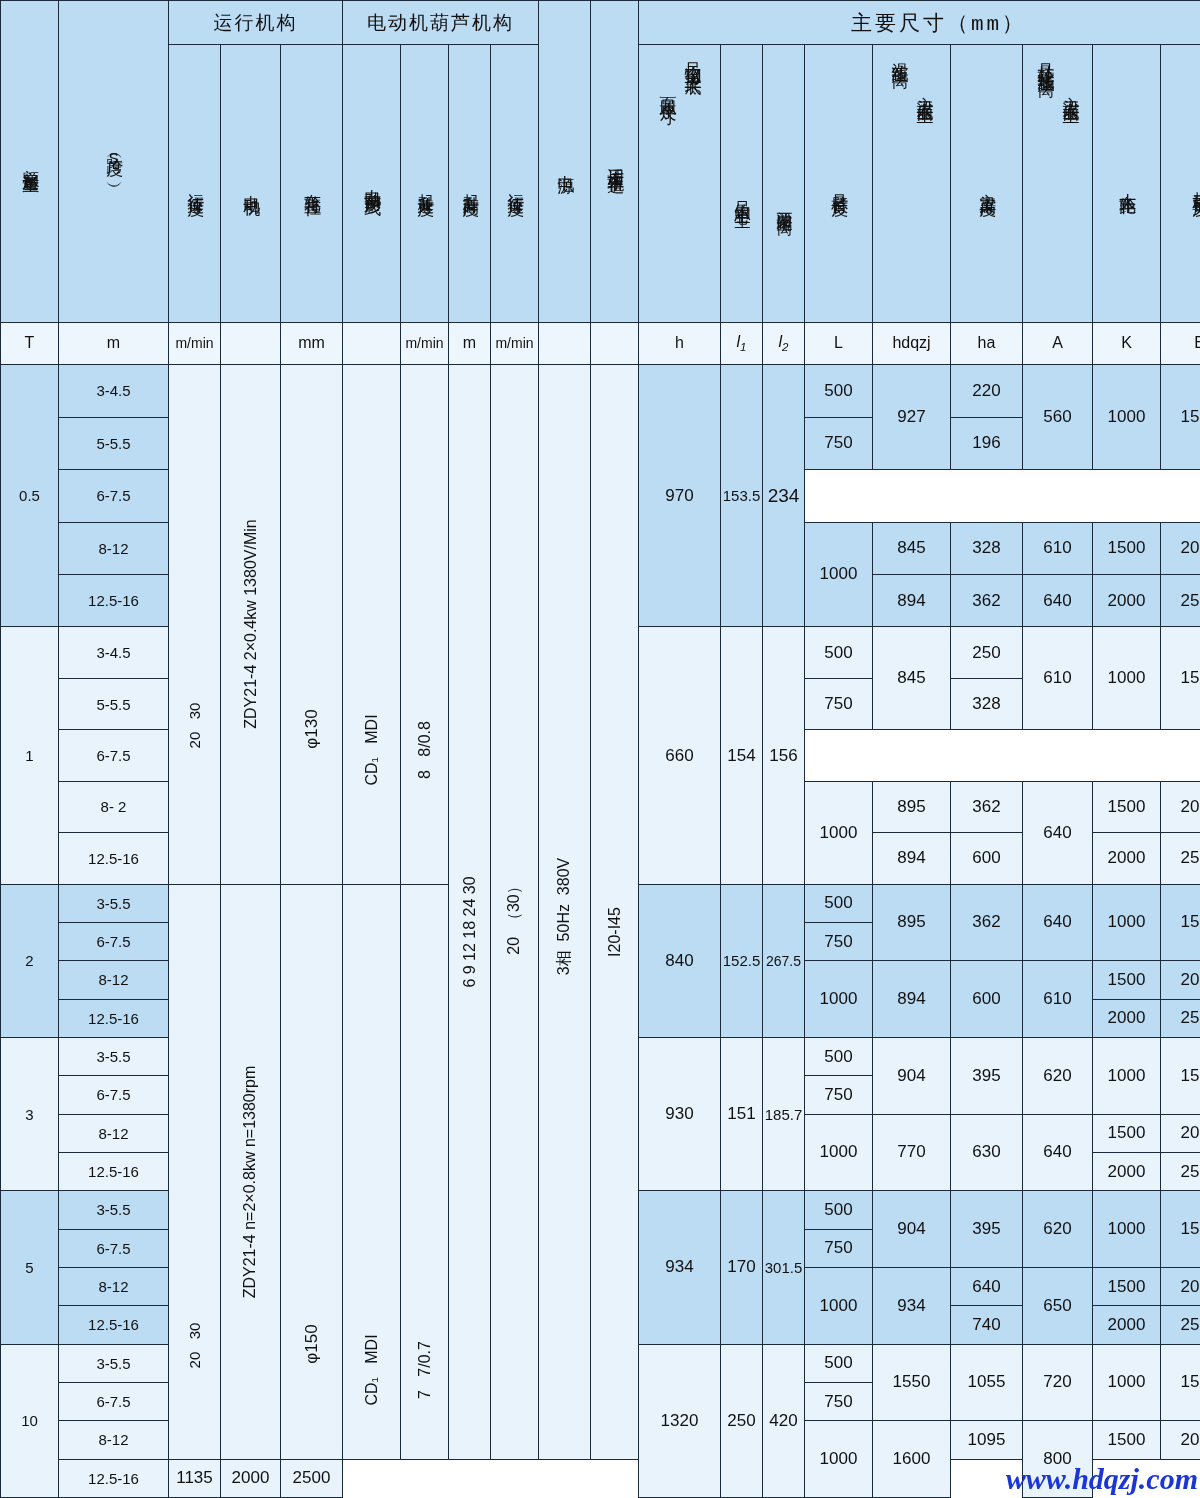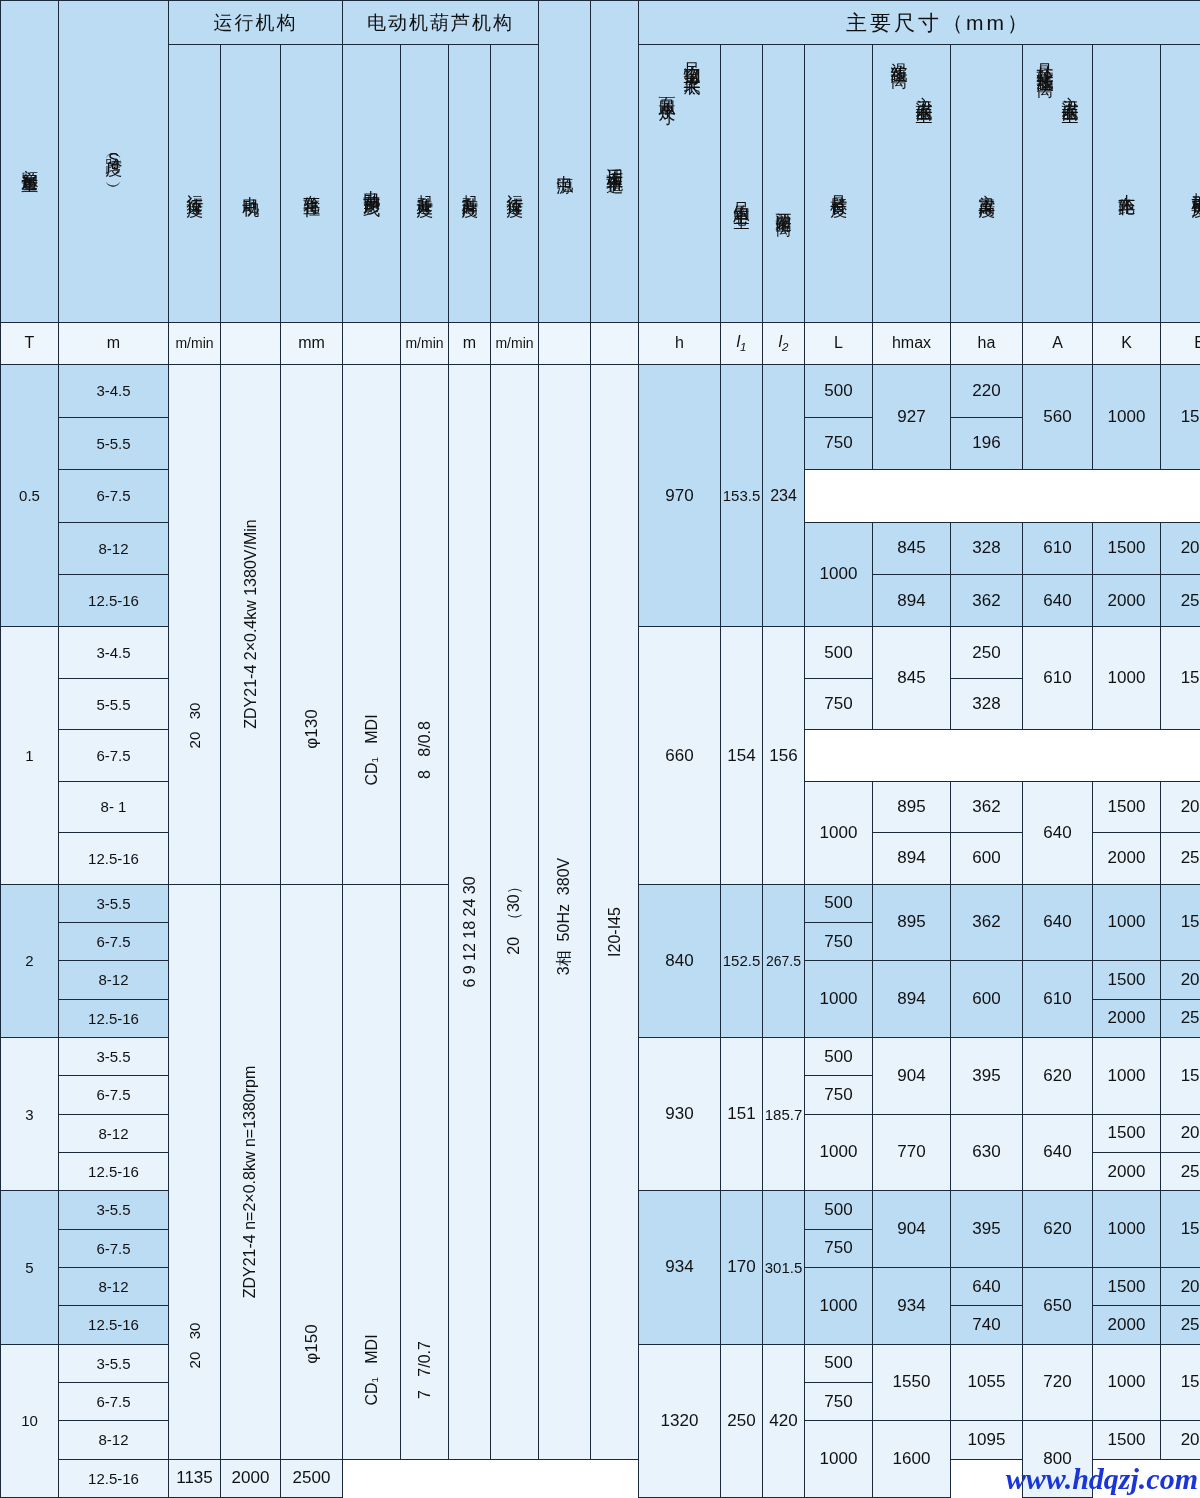--- a/index.html
+++ b/index.html
@@ -27,21 +27,21 @@
     border: 1.6px solid #1b2a3a;
     text-align: center;
     vertical-align: middle;
     padding: 0;
     font-weight: normal;
     background: #e8f2fb;
   }
   
   .tint-dark  { background: #bcdcf4 !important; }
   .tint-light { background: #e8f3fc !important; }
-  .hdr       { background: #bcdcf4 !important; }
+  .hdr       { background: #bcdcf4 !important; font-family: Liberation Mono, monospace; }
   .unitrow td { background: #eef6fd !important; font-size: 16px; }
 
   
   .vt {
     white-space: nowrap;
   }
   .vt > span {
     display: inline-block;
     writing-mode: vertical-rl;
     text-orientation: upright;
@@ -214,21 +214,21 @@
     <td></td>
     <td style="font-size:14px">m/min</td>
     <td>m</td>
     <td style="font-size:14px">m/min</td>
     <td></td>
     <td></td>
     <td>h</td>
     <td><span class="italic-sub" style="font-style:italic">l<sub>1</sub></span></td>
     <td><span class="italic-sub" style="font-style:italic">l<sub>2</sub></span></td>
     <td>L</td>
-    <td>hmax</td>
+    <td>hdqzj</td>
     <td>ha</td>
     <td>A</td>
     <td>K</td>
     <td>B</td>
   </tr>
 
   <tr style="height:52px">
     <td class="tint-dark" rowspan="5">0.5</td>
     <td class="tint-dark">3-4.5</td>
 
@@ -274,21 +274,21 @@
       </div>
           </td>
     <td class="tint-light" rowspan="25">
       <div class="vt-rot" style="height:100%;display:flex;align-items:center;justify-content:center;padding-top:40px">
         <span style="font-size:16px">I20-I45</span>
       </div>
           </td>
 
     <td class="tint-dark num" rowspan="5">970</td>
     <td class="tint-dark num" rowspan="5" style="font-size:15px">153.5</td>
-    <td class="tint-dark num" rowspan="5" style="font-size:16px">234</td>
+    <td class="tint-dark num" rowspan="5" style="font-size:19px">234</td>
     <td class="tint-dark num" rowspan="1">500</td>
     <td class="tint-dark num" rowspan="2">927</td>
     <td class="tint-dark num" rowspan="1">220</td>
     <td class="tint-dark num" rowspan="2">560</td>
     <td class="tint-dark num" rowspan="2">1000</td>
     <td class="tint-dark num" rowspan="2">1500</td>
   </tr>
 
   <tr style="height:52px">
     <td class="tint-dark">5-5.5</td>
@@ -334,21 +334,21 @@
   </tr>
   <tr style="height:51px">
     <td class="tint-light">5-5.5</td>
     <td class="tint-light num">750</td>
     <td class="tint-light num">328</td>
   </tr>
   <tr style="height:51px">
     <td class="tint-light">6-7.5</td>
   </tr>
   <tr style="height:51px">
-    <td class="tint-light">8- 1</td>
+    <td class="tint-light">8- 2</td>
     <td class="tint-light num" rowspan="2">1000</td>
     <td class="tint-light num">895</td>
     <td class="tint-light num">362</td>
     <td class="tint-light num" rowspan="2">640</td>
     <td class="tint-light num">1500</td>
     <td class="tint-light num">2000</td>
   </tr>
   <tr style="height:51px">
     <td class="tint-light">12.5-16</td>
     <td class="tint-light num">894</td>

